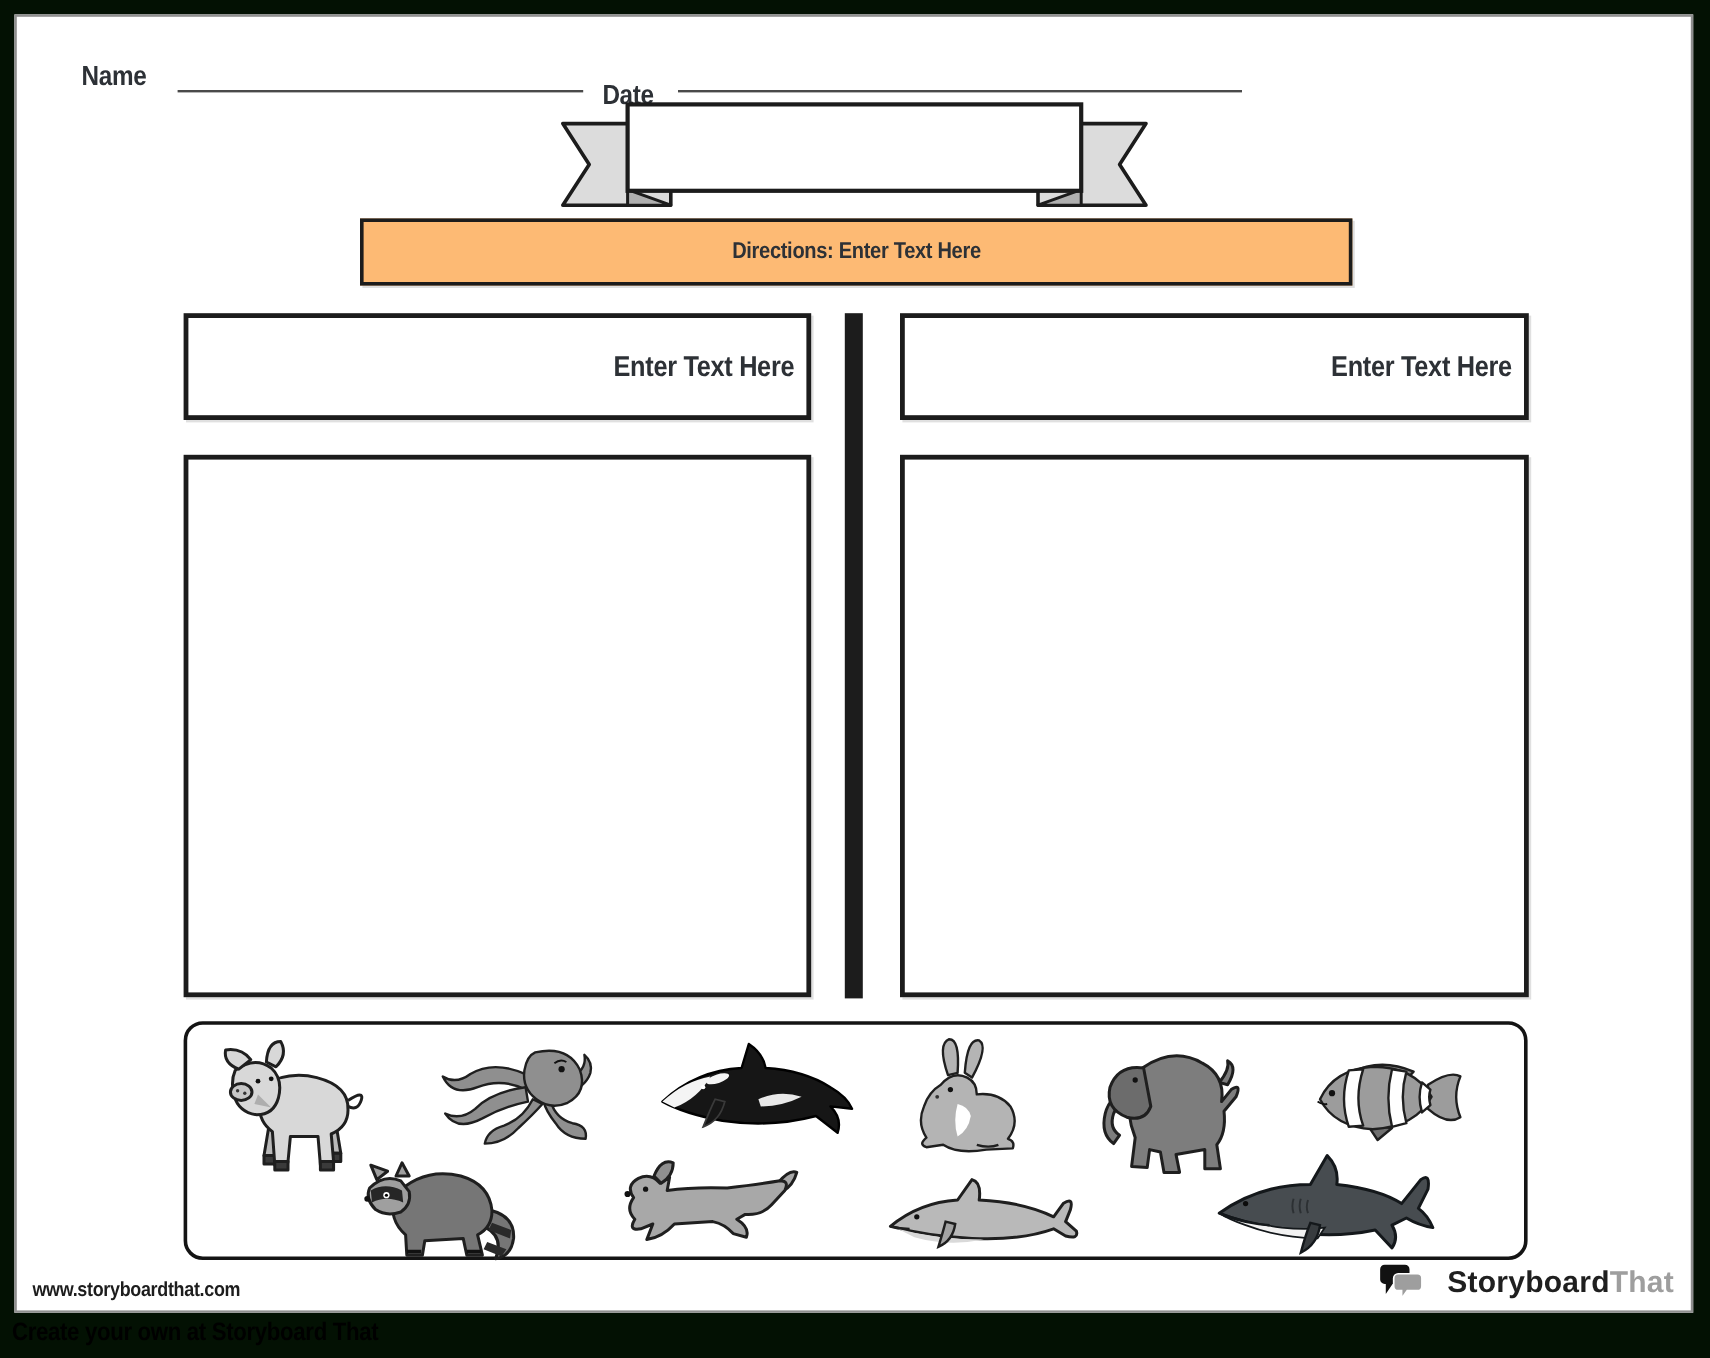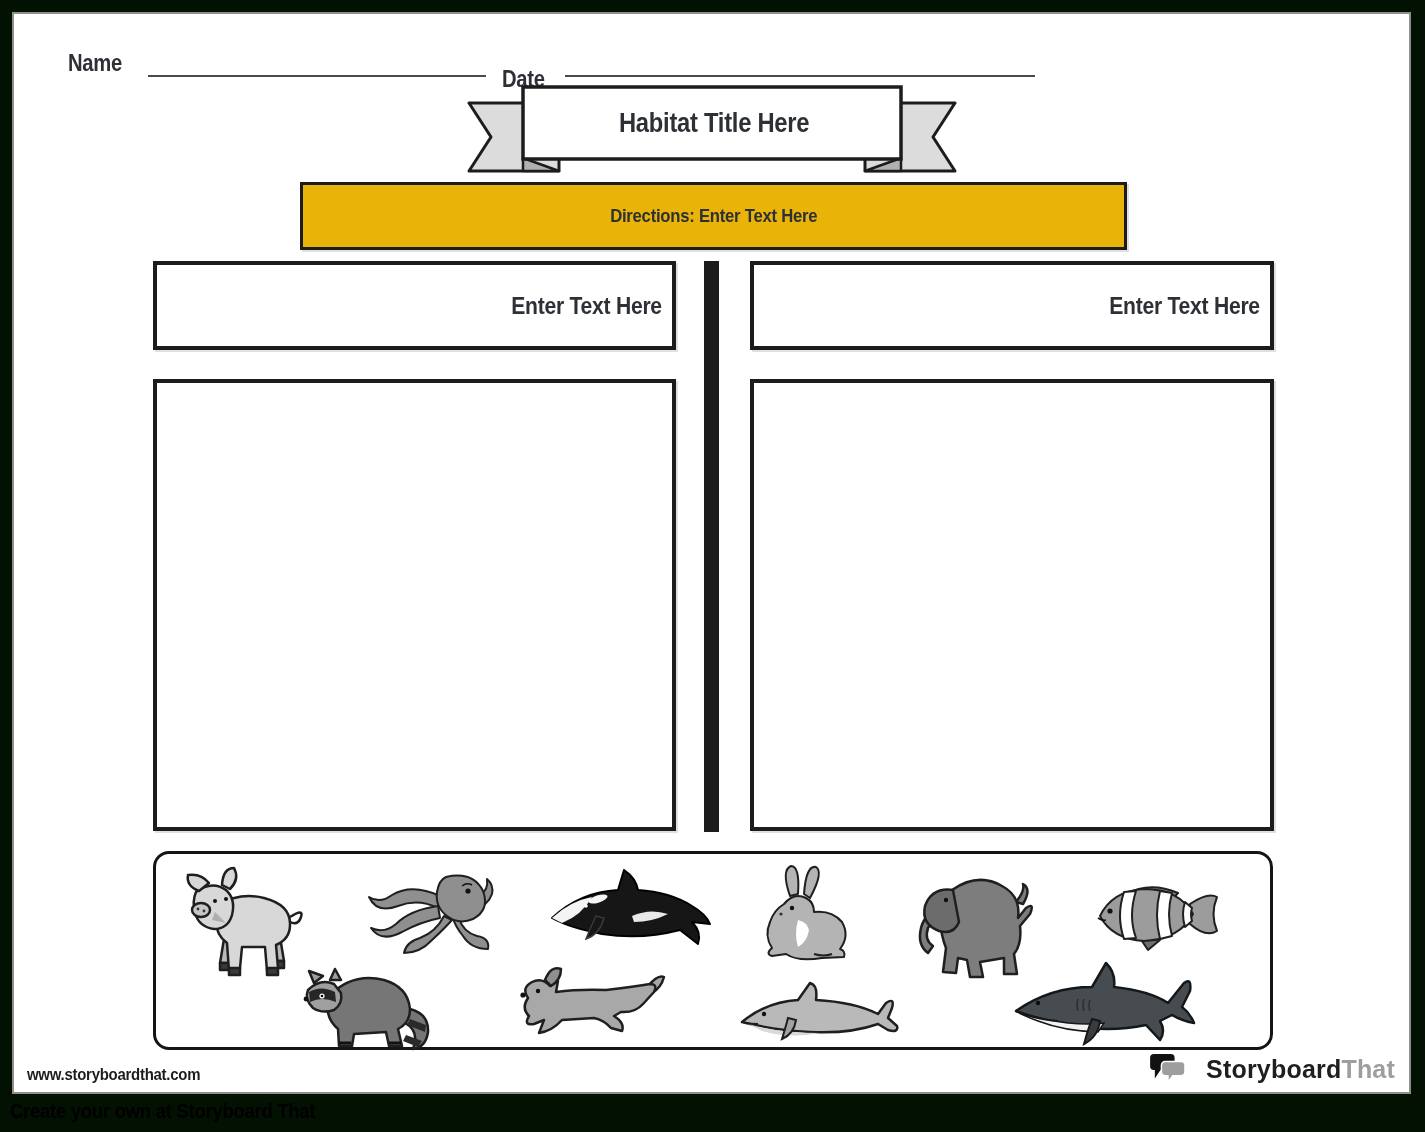--- a/index.html
+++ b/index.html
@@ -29,22 +29,22 @@
   
   .banner-svg { position:absolute; left:453px; top:71px; width:490px; height:90px; }
   .banner-title {
     position:absolute; left:509px; top:73px; width:382px; height:72px;
     display:flex; align-items:center; justify-content:center;
     font-weight:700; font-size:27px; color:#2d3136;
   }
 
   
   .directions-box {
-    position:absolute; left:286px; top:168px; width:827px; height:68px;
-    border:3px solid #1c1c1c; background:#eab308;
+    position:absolute; left:286px; top:168px; width:827px; height:56px;
+    border:3px solid #1c1c1c; background:#fdba74;
     display:flex; align-items:center; justify-content:center;
     font-weight:700; font-size:19px; color:#2d3136;
     box-shadow:2px 2px 0 rgba(0,0,0,.12);
   }
 
   
   .col-header {
     position:absolute; top:247px; height:89px; border:4px solid #1c1c1c; background:#fff;
     display:flex; align-items:center; justify-content:flex-end;
     font-weight:700; font-size:24px; color:#2d3136;
@@ -108,23 +108,20 @@
     </div>
     <div class="write-line" style="left:551px; top:61px; width:470px;"></div>
 
     <svg class="banner-svg" viewBox="0 0 490 90">
       <path d="M2 18 L92 18 L92 86 L2 86 L24 52 Z" fill="#dcdcdc" stroke="#1c1c1c" stroke-width="3" stroke-linejoin="round"></path>
       <path d="M488 18 L398 18 L398 86 L488 86 L466 52 Z" fill="#dcdcdc" stroke="#1c1c1c" stroke-width="3" stroke-linejoin="round"></path>
       <path d="M56 73 L92 86 L56 86 Z" fill="#b0b0b0" stroke="#1c1c1c" stroke-width="2.5" stroke-linejoin="round"></path>
       <path d="M434 73 L398 86 L434 86 Z" fill="#b0b0b0" stroke="#1c1c1c" stroke-width="2.5" stroke-linejoin="round"></path>
       <rect x="56" y="2" width="378" height="72" fill="#ffffff" stroke="#1c1c1c" stroke-width="3.5"></rect>
     </svg>
-    <div class="banner-title">
-      <span class="cond">Habitat Title Here</span>
-    </div>
 
     <div class="directions-box">
       <span class="cond">Directions: Enter Text Here</span>
     </div>
 
     <div class="col-header left">
       <span class="cond">Enter Text Here</span>
     </div>
     <div class="col-header right">
       <span class="cond">Enter Text Here</span>

